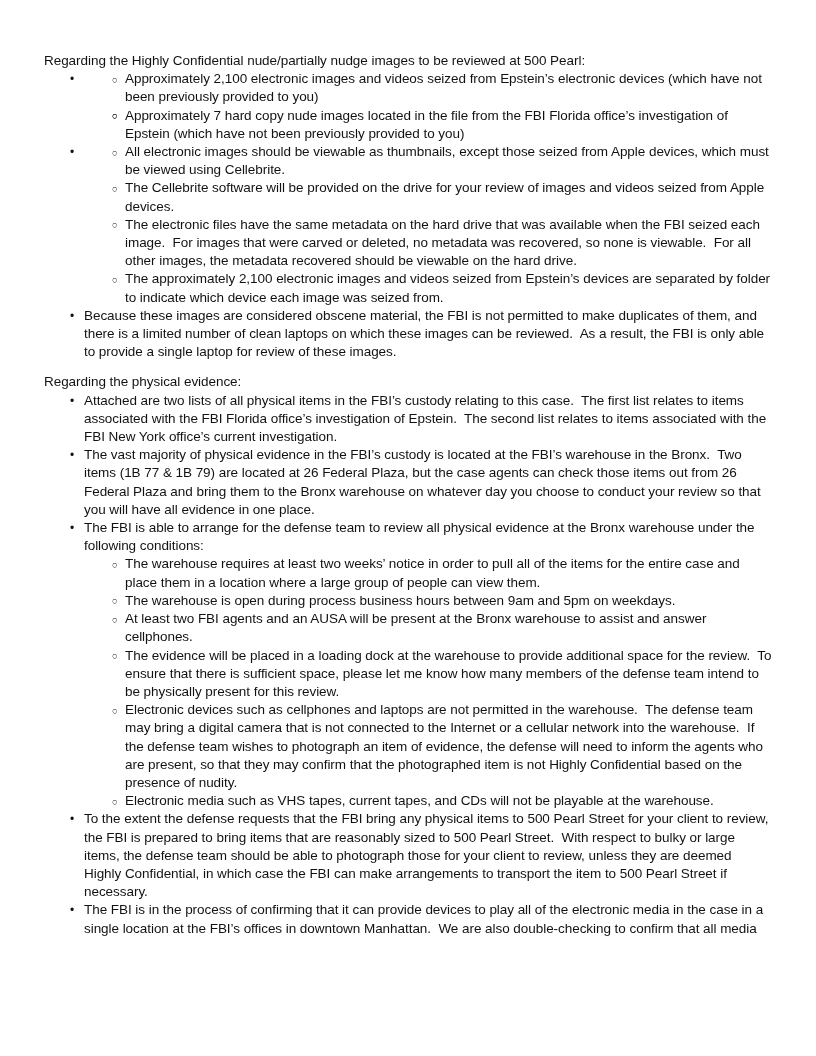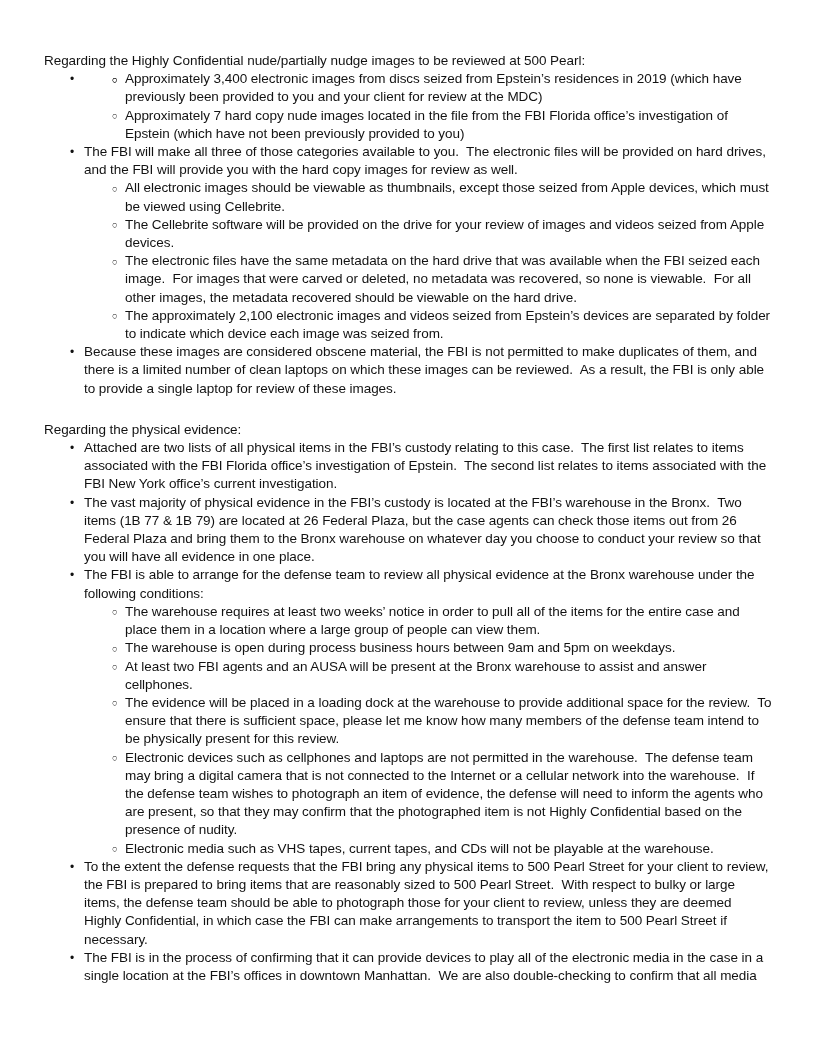--- a/index.html
+++ b/index.html
@@ -21,21 +21,21 @@
     width: 728px;
     color: #121212;
     font-size: 13.5px;
     line-height: 18.2px;
     letter-spacing: -0.05px;
   }
   .intro {
     margin: 0;
     white-space: pre-wrap;
   }
-  .intro.gap-above { margin-top: 23px; }
+  .intro.gap-above { margin-top: 12px; }
   ul { list-style: none; margin: 0; padding: 0; }
   .l1 > li {
     position: relative;
     margin-left: 26px;
     padding-left: 14px;
   }
   .l2 > li {
     position: relative;
     margin-left: 28px;
     padding-left: 13px;
@@ -50,25 +50,25 @@
   .txt { white-space: pre-wrap; }
 </style>
 </head>
 <body>
 
 <div class="page">
   <div class="content" id="doc">
       <p class="intro">Regarding the Highly Confidential nude/partially nudge images to be reviewed at 500 Pearl:</p>
       <ul class="l1">
         <li><span class="b1">•</span><ul class="l2">
+            <li><span class="b2">○</span><span class="txt">Approximately 2,100 electronic images and videos seized from Epstein’s electronic devices (which have not been previously provided to you)</span></li>
             <li><span class="b2">○</span></li>
-            <li><span class="b2">○</span><span class="txt">Approximately 3,400 electronic images from discs seized from Epstein’s residences in 2019 (which have previously been provided to you and your client for review at the MDC)</span></li>
             <li><span class="b2">○</span><span class="txt">Approximately 7 hard copy nude images located in the file from the FBI Florida office’s investigation of Epstein (which have not been previously provided to you)</span></li>
           </ul></li>
-        <li><span class="b1">•</span><span class="txt">The FBI will make all three of those categories available to you.  The electronic files will be provided on hard drives, and the FBI will provide you with the hard copy images for review as well.</span><ul class="l2">
+        <li><span class="b1">•</span><ul class="l2">
             <li><span class="b2">○</span><span class="txt">All electronic images should be viewable as thumbnails, except those seized from Apple devices, which must be viewed using Cellebrite.</span></li>
             <li><span class="b2">○</span><span class="txt">The Cellebrite software will be provided on the drive for your review of images and videos seized from Apple devices.</span></li>
             <li><span class="b2">○</span><span class="txt">The electronic files have the same metadata on the hard drive that was available when the FBI seized each image.  For images that were carved or deleted, no metadata was recovered, so none is viewable.  For all other images, the metadata recovered should be viewable on the hard drive.</span></li>
             <li><span class="b2">○</span><span class="txt">The approximately 2,100 electronic images and videos seized from Epstein’s devices are separated by folder to indicate which device each image was seized from.</span></li>
           </ul></li>
         <li><span class="b1">•</span><span class="txt">Because these images are considered obscene material, the FBI is not permitted to make duplicates of them, and there is a limited number of clean laptops on which these images can be reviewed.  As a result, the FBI is only able to provide a single laptop for review of these images.</span></li>
       </ul>
       <p class="intro gap-above">Regarding the physical evidence:</p>
       <ul class="l1">
         <li><span class="b1">•</span><span class="txt">Attached are two lists of all physical items in the FBI’s custody relating to this case.  The first list relates to items associated with the FBI Florida office’s investigation of Epstein.  The second list relates to items associated with the FBI New York office’s current investigation.</span></li>

